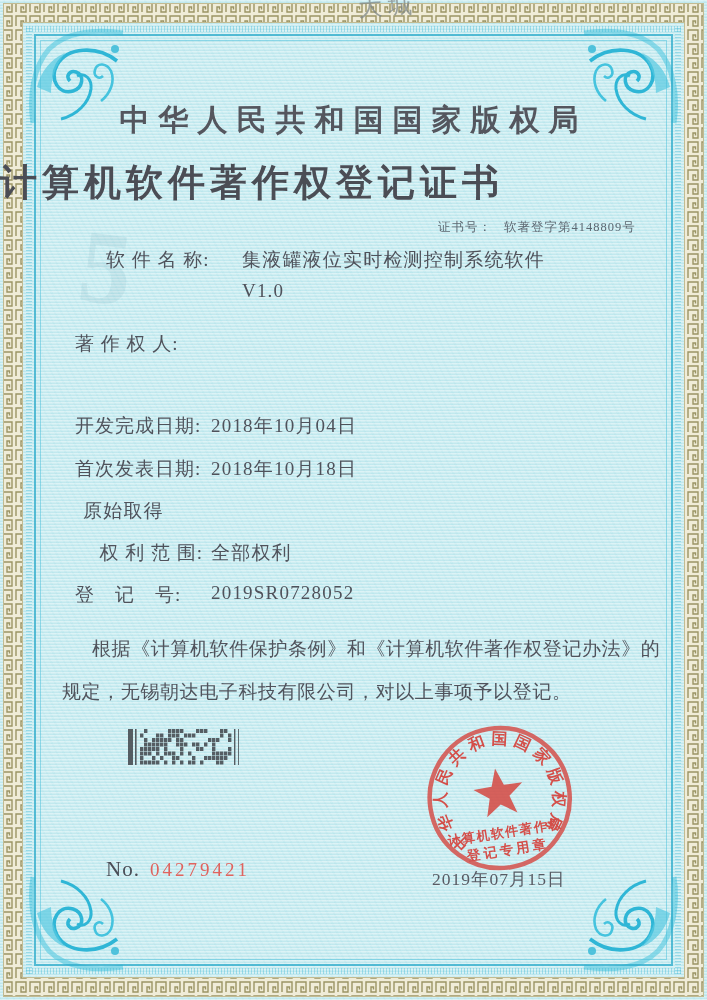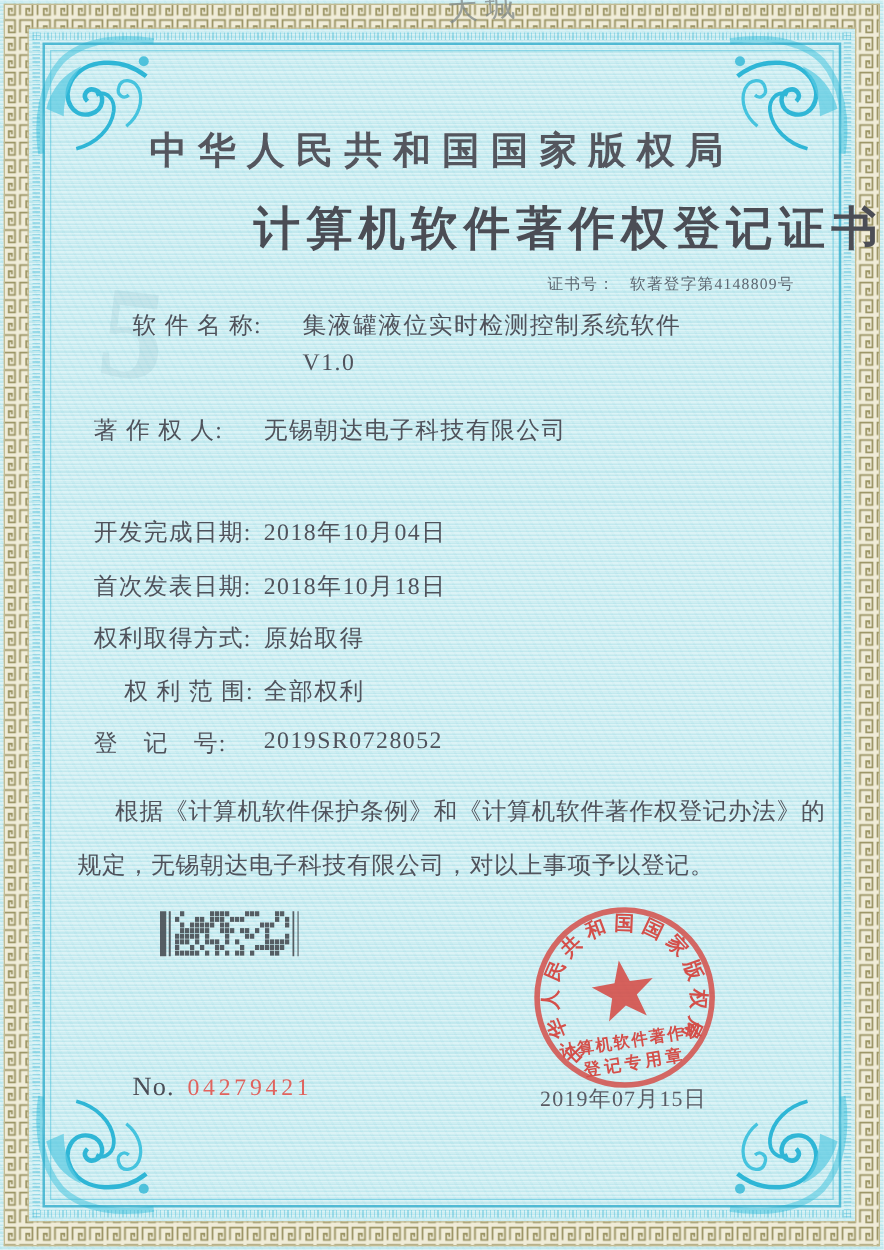--- a/index.html
+++ b/index.html
@@ -17,21 +17,21 @@
   .band-right{top:26px;bottom:26px;right:26px;width:6px;background:repeating-linear-gradient(0deg, rgba(47,179,212,.35) 0 1px, transparent 1px 3px);}
   .inner-frame{position:absolute;left:34px;top:34px;right:34px;bottom:34px;border:2px solid rgba(42,170,202,.75);z-index:1;pointer-events:none;}
   .inner-frame2{position:absolute;left:40px;top:40px;right:40px;bottom:40px;border:1px solid rgba(70,190,218,.5);z-index:1;pointer-events:none;}
 
   .content{position:absolute;inset:0;z-index:2;color:#4f525b;}
 
   .handwritten{position:absolute;left:358px;top:-10px;font-size:24px;color:#7e8787;opacity:.75;transform:rotate(-4deg);letter-spacing:6px;}
   .watermark{position:absolute;left:80px;top:208px;font-size:104px;color:rgba(110,160,176,.13);transform:rotate(7deg);font-weight:700;}
 
   .title{position:absolute;left:0;top:100px;width:707px;text-align:center;font-size:30px;font-weight:600;letter-spacing:9px;color:#54565e;}
-  .subtitle{position:absolute;left:0;top:158px;width:707px;text-align:right;font-size:37px;font-weight:700;letter-spacing:5px;color:#4b4d55;}
+  .subtitle{position:absolute;left:0;top:158px;width:707px;text-align:left;font-size:37px;font-weight:700;letter-spacing:5px;color:#4b4d55;}
 
   .certno{position:absolute;left:438px;top:219px;font-size:12.5px;color:#5d6872;letter-spacing:1px;}
   .certno .gap{display:inline-block;width:12px;}
 
   .fields{position:absolute;inset:0;}
   .field-row{position:absolute;left:75px;display:flex;align-items:flex-start;font-size:19px;color:#4f525b;}
   .field-row .flabel{flex:0 0 128px;letter-spacing:1px;}
   .field-row .fvals{margin-left:8px;letter-spacing:1.2px;}
   .field-row .v2{margin-top:7px;}
   .field-row:nth-child(1){top:247px;margin-left:31px;}
@@ -104,38 +104,34 @@
 
     <div class="fields">
         <div class="field-row">
         <span class="flabel">软 件 名 称:</span>
         <span class="fvals">
           <span class="v1">集液罐液位实时检测控制系统软件</span>
         <div class="v2">V1.0</div></span>
       </div>
         <div class="field-row">
         <span class="flabel">著 作 权 人:</span>
-        <span class="fvals">
-          <span class="v1">无锡朝达电子科技有限公司</span>
-        </span>
       </div>
         <div class="field-row">
         <span class="flabel">开发完成日期:</span>
         <span class="fvals">
           <span class="v1">2018年10月04日</span>
         </span>
       </div>
         <div class="field-row">
         <span class="flabel">首次发表日期:</span>
         <span class="fvals">
           <span class="v1">2018年10月18日</span>
         </span>
       </div>
         <div class="field-row">
-        <span class="flabel">权利取得方式:</span>
         <span class="fvals">
           <span class="v1">原始取得</span>
         </span>
       </div>
         <div class="field-row">
         <span class="flabel">权 利 范 围:</span>
         <span class="fvals">
           <span class="v1">全部权利</span>
         </span>
       </div>

